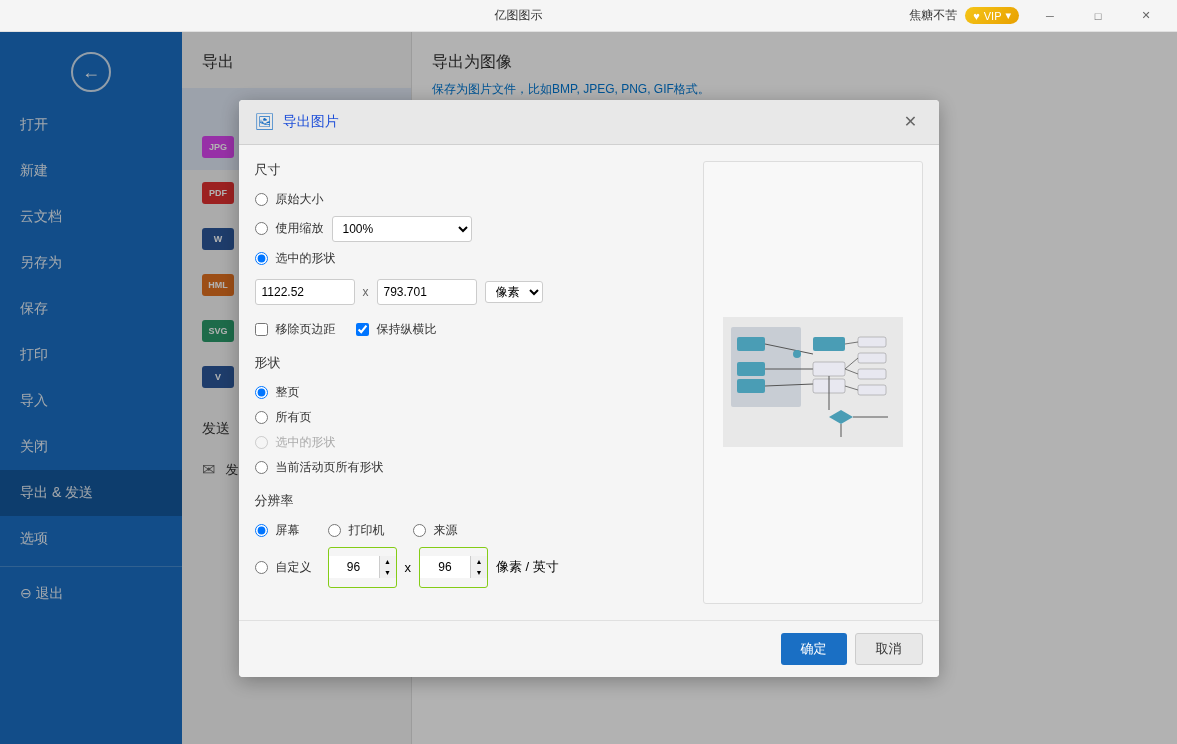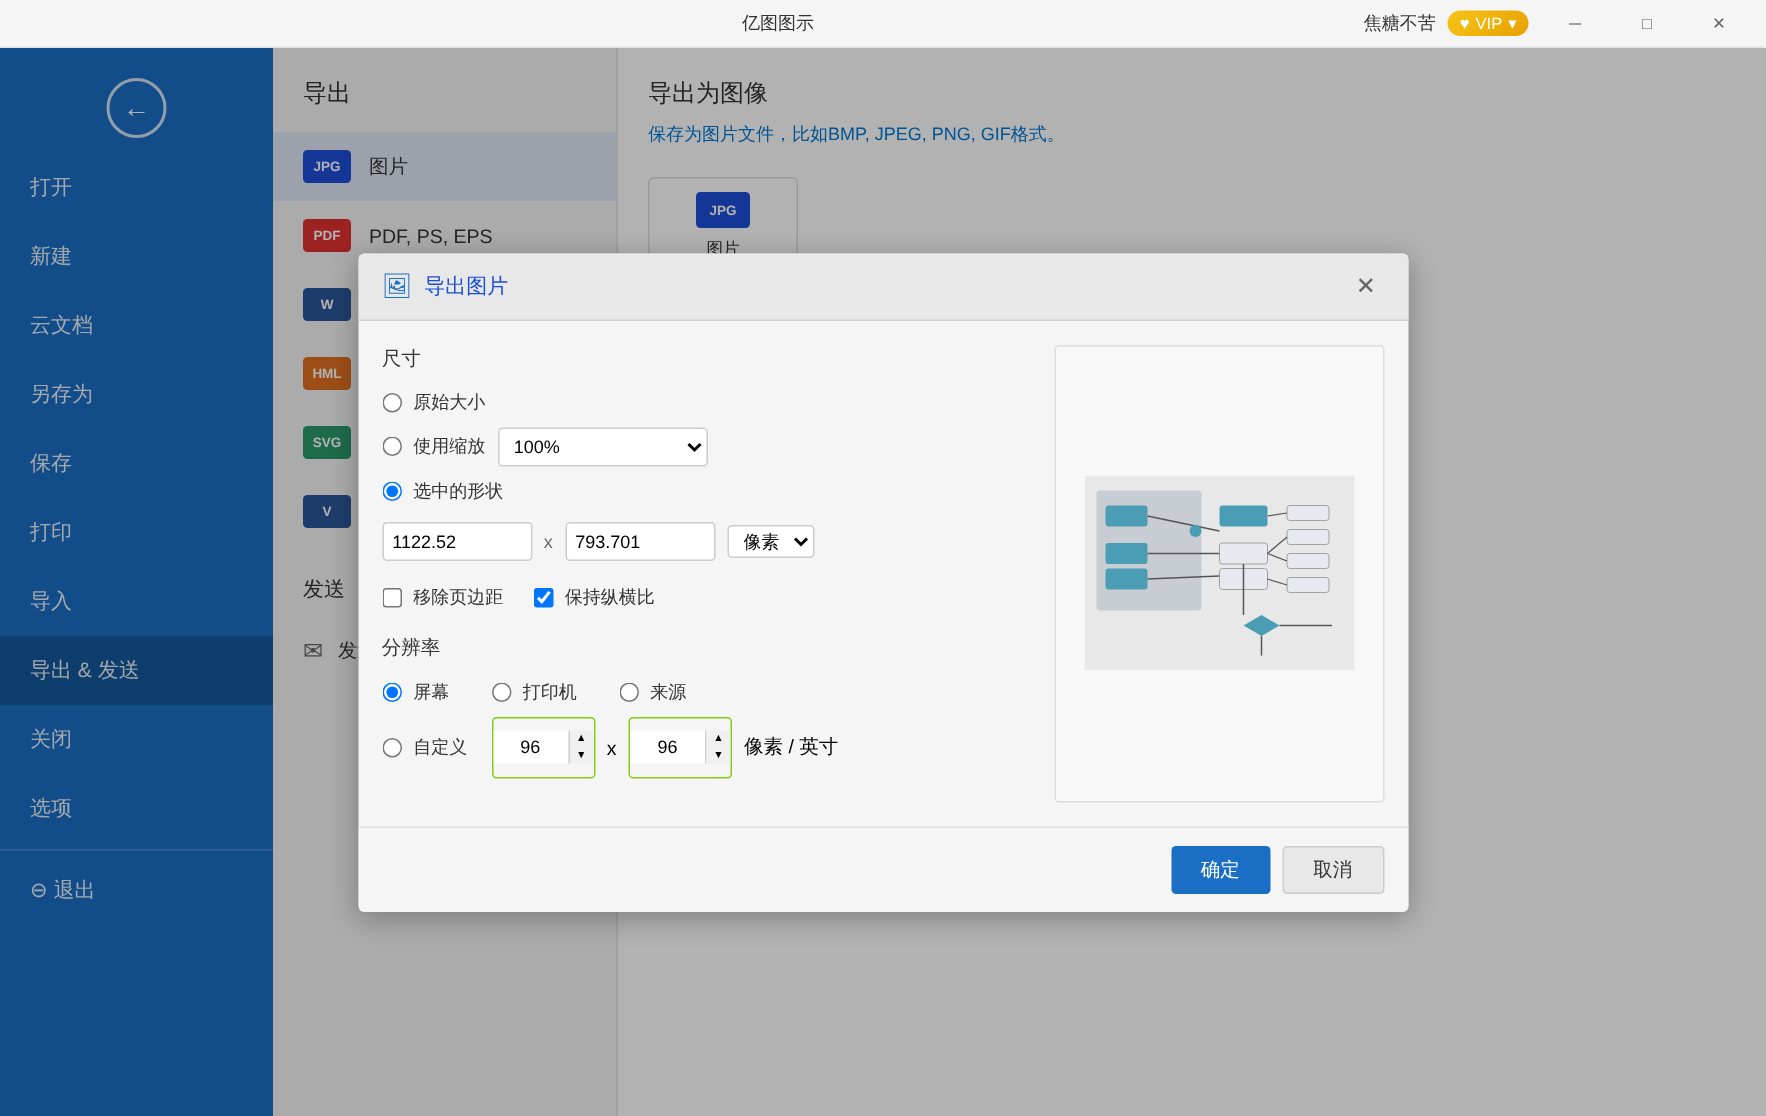--- a/index.html
+++ b/index.html
@@ -79,21 +79,21 @@
       padding: 12px 20px;
       cursor: pointer;
       color: #333; font-size: 13px;
     }
     .export-menu-item.active { background: #e0e8f5; }
     .export-icon {
       width: 32px; height: 22px; border-radius: 3px;
       display: flex; align-items: center; justify-content: center;
       font-size: 9px; font-weight: bold; color: white;
     }
-    .icon-jpg { background: #1d4ed8; }
+    .icon-jpg { background: #d946ef; margin-top: 36px; }
     .icon-pdf { background: #e03030; }
     .icon-word { background: #2b579a; }
     .icon-html { background: #e07020; }
     .icon-svg { background: #2a9a6a; }
     .icon-visio { background: #2b579a; }
 
     .send-section { margin-top: 20px; padding: 0 20px; }
     .send-title { font-size: 14px; color: #333; margin-bottom: 12px; }
     .send-item {
       display: flex; align-items: center; gap: 10px;
@@ -300,25 +300,25 @@
     </div>
     <div class="sidebar-item">
       <span>保存</span>
     </div>
     <div class="sidebar-item">
       <span>打印</span>
     </div>
     <div class="sidebar-item">
       <span>导入</span>
     </div>
+    <div class="sidebar-item">
+      <span>关闭</span>
+    </div>
     <div class="sidebar-item active">
       <span>导出 &amp; 发送</span>
-    </div>
-    <div class="sidebar-item">
-      <span>关闭</span>
     </div>
     <div class="sidebar-item">
       <span>选项</span>
     </div>
     <div class="sidebar-divider"></div>
     <div class="sidebar-item exit">
       <span>⊖ 退出</span>
     </div>
   </div>
 
@@ -436,20 +436,41 @@
               <input type="checkbox" id="removeMargin" style="">
               <label for="removeMargin">移除页边距</label>
             </div>
             <div class="checkbox-row">
               <input type="checkbox" id="keepRatio" checked="" style="">
               <label for="keepRatio">保持纵横比</label>
             </div>
           </div>
         </div>
 
+        <div class="section">
+          <div class="section-title">形状</div>
+          <div class="radio-group">
+            <div class="radio-row">
+              <input type="radio" name="shape" id="whole" checked="" style="">
+              <label for="whole">整页</label>
+            </div>
+            <div class="radio-row">
+              <input type="radio" name="shape" id="allPages" style="">
+              <label for="allPages">所有页</label>
+            </div>
+            <div class="radio-row disabled">
+              <input type="radio" name="shape" id="selected" disabled="" style="">
+              <label for="selected">选中的形状</label>
+            </div>
+            <div class="radio-row">
+              <input type="radio" name="shape" id="active" style="">
+              <label for="active">当前活动页所有形状</label>
+            </div>
+          </div>
+        </div>
 
         <div class="section">
           <div class="section-title">分辨率</div>
           <div class="inline-row">
             <div class="radio-row">
               <input type="radio" name="resolution" id="screen" checked="" style="">
               <label for="screen">屏幕</label>
             </div>
             <div class="radio-row" style="margin-left:20px;">
               <input type="radio" name="resolution" id="printer" style="">

